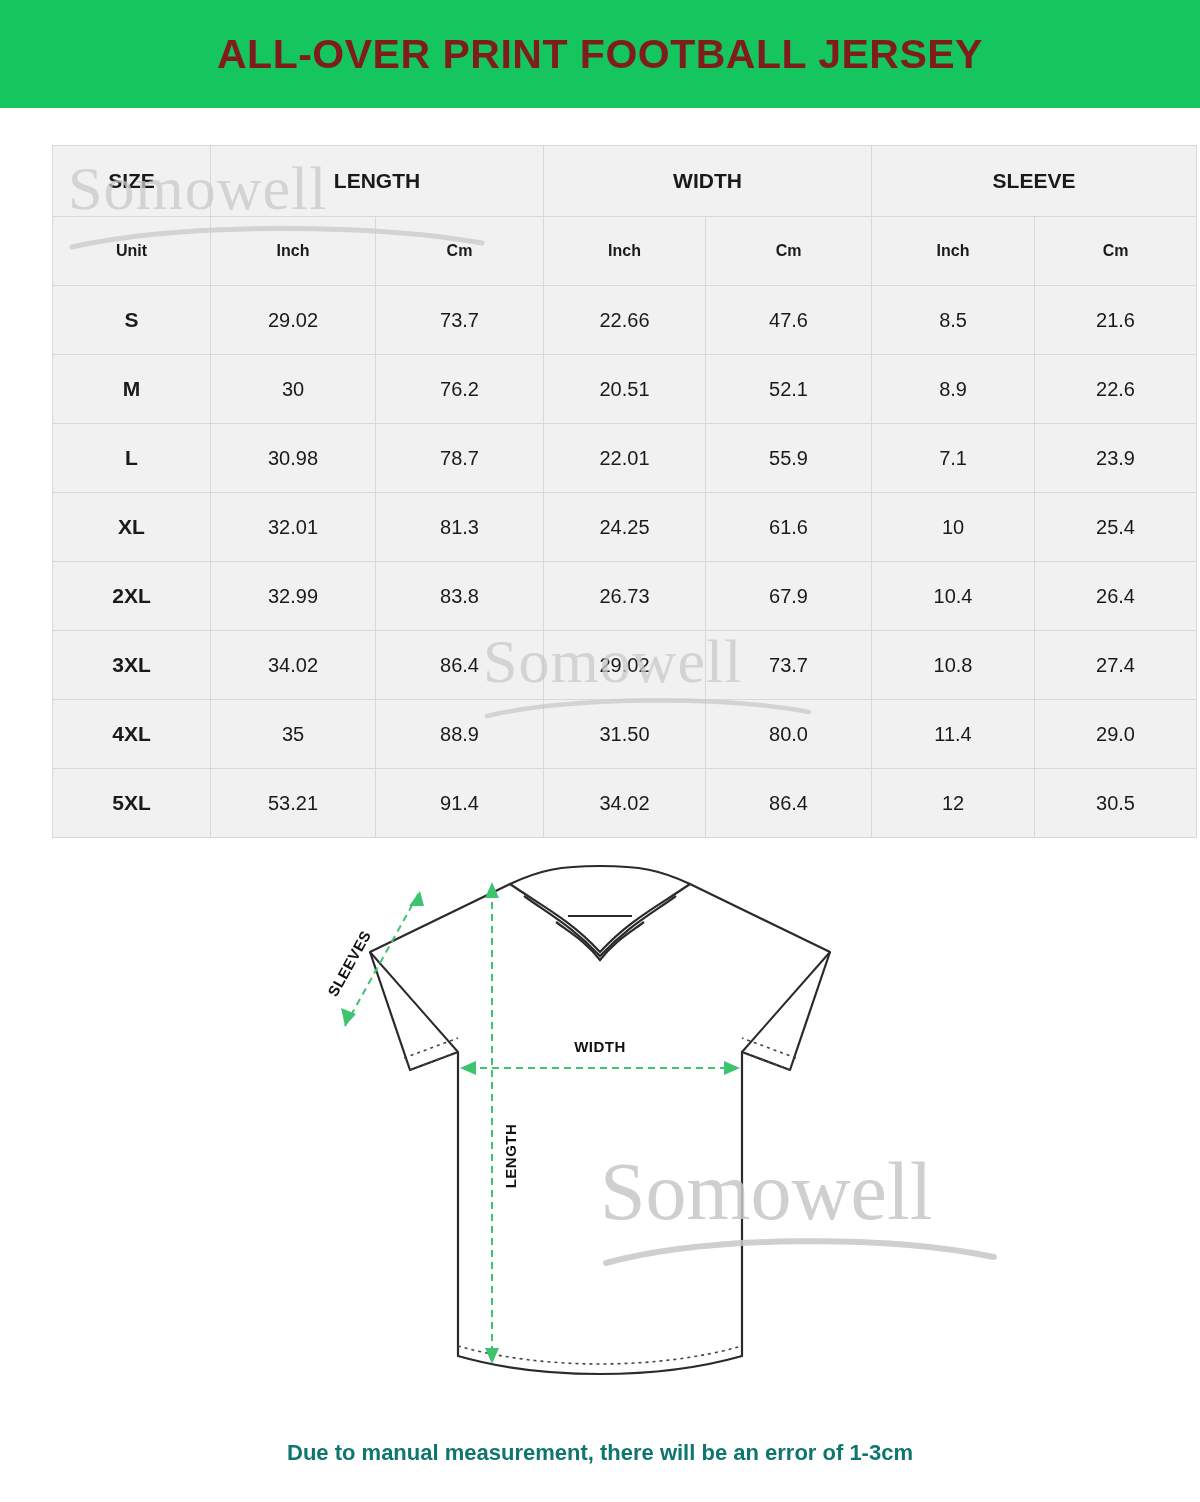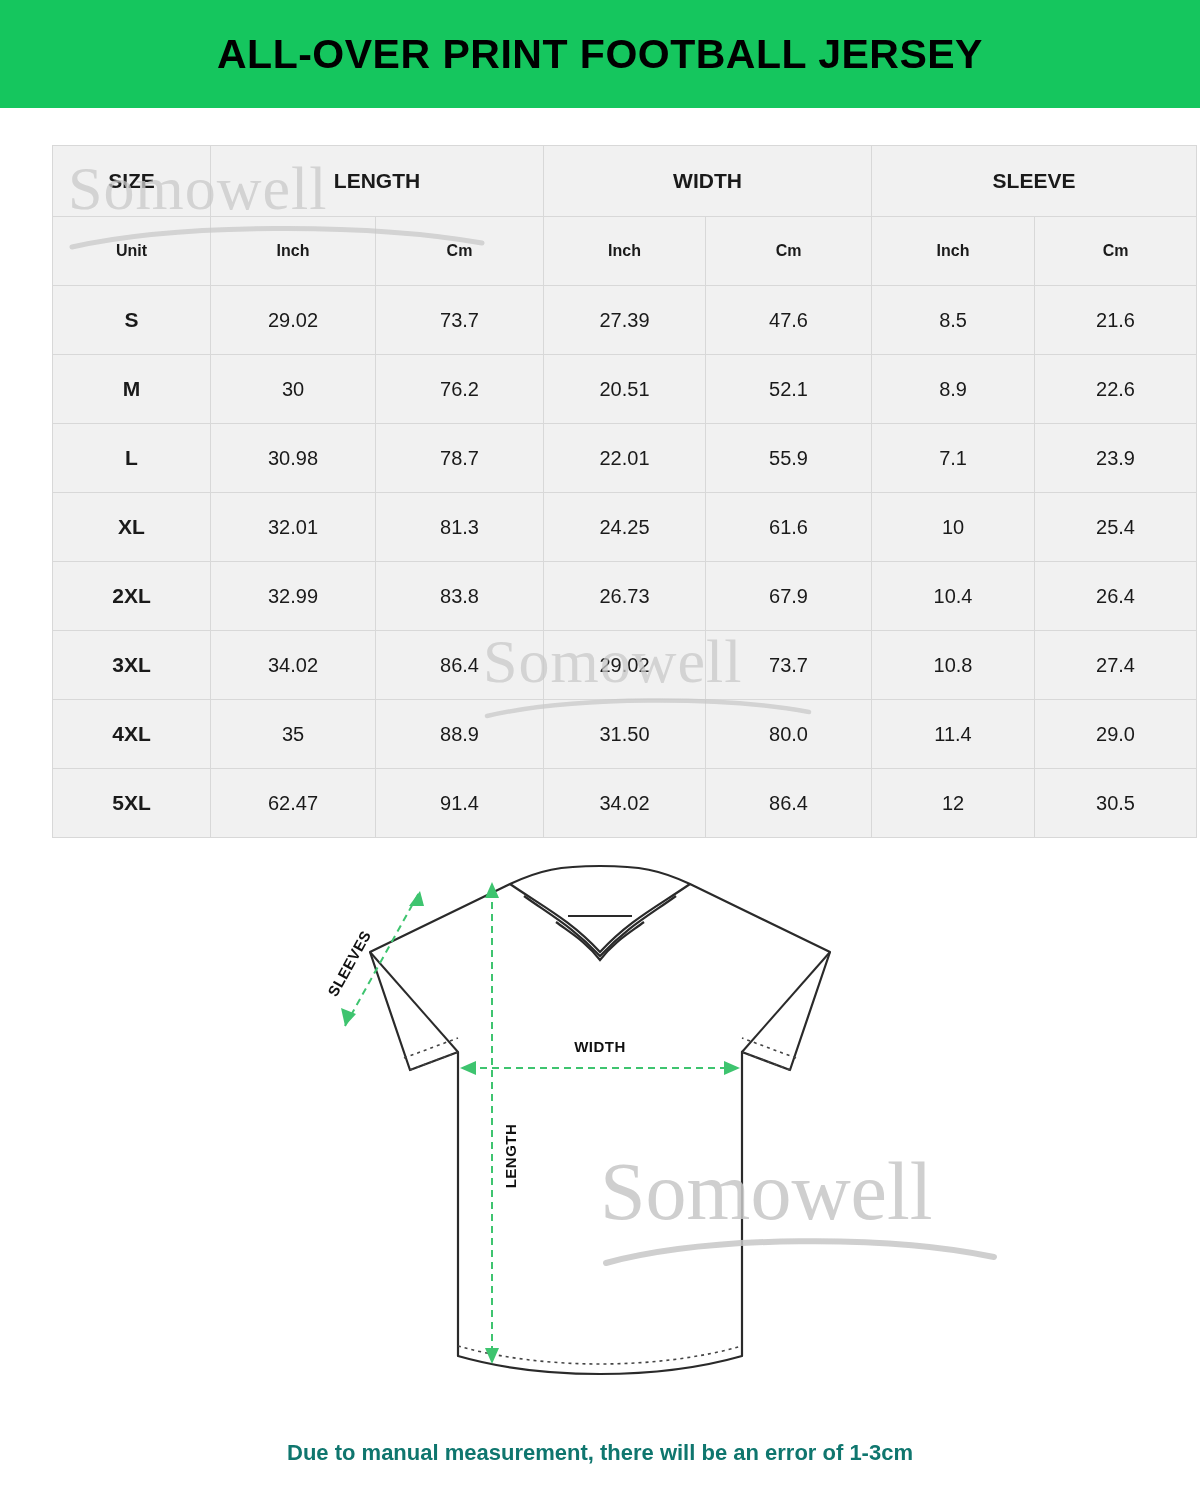--- a/index.html
+++ b/index.html
@@ -19,21 +19,21 @@
   
   .header-band {
     width: 1200px;
     height: 108px;
     background: #15c65e;
     display: flex;
     align-items: center;
     justify-content: center;
   }
   .header-title {
-    color: #000000;
+    color: #7f1d1d;
     font-size: 41px;
     font-weight: bold;
     letter-spacing: 0.5px;
     text-align: center;
   }
 
   
   .table-wrap {
     margin: 37px 28px 0 28px;
     position: relative;
@@ -168,21 +168,21 @@
         <td>Cm</td>
         <td>Inch</td>
         <td>Cm</td>
       </tr>
     </thead>
     <tbody>
       <tr>
         <td class="size-label">S</td>
         <td class="value">29.02</td>
         <td class="value">73.7</td>
-        <td class="value">27.39</td>
+        <td class="value">22.66</td>
         <td class="value">47.6</td>
         <td class="value">8.5</td>
         <td class="value">21.6</td>
       </tr>
       <tr>
         <td class="size-label">M</td>
         <td class="value">30</td>
         <td class="value">76.2</td>
         <td class="value">20.51</td>
         <td class="value">52.1</td>
@@ -229,21 +229,21 @@
         <td class="size-label">4XL</td>
         <td class="value">35</td>
         <td class="value">88.9</td>
         <td class="value">31.50</td>
         <td class="value">80.0</td>
         <td class="value">11.4</td>
         <td class="value">29.0</td>
       </tr>
       <tr>
         <td class="size-label">5XL</td>
-        <td class="value">62.47</td>
+        <td class="value">53.21</td>
         <td class="value">91.4</td>
         <td class="value">34.02</td>
         <td class="value">86.4</td>
         <td class="value">12</td>
         <td class="value">30.5</td>
       </tr>
     </tbody>
   </table>
 
   <div class="wm wm-1">

